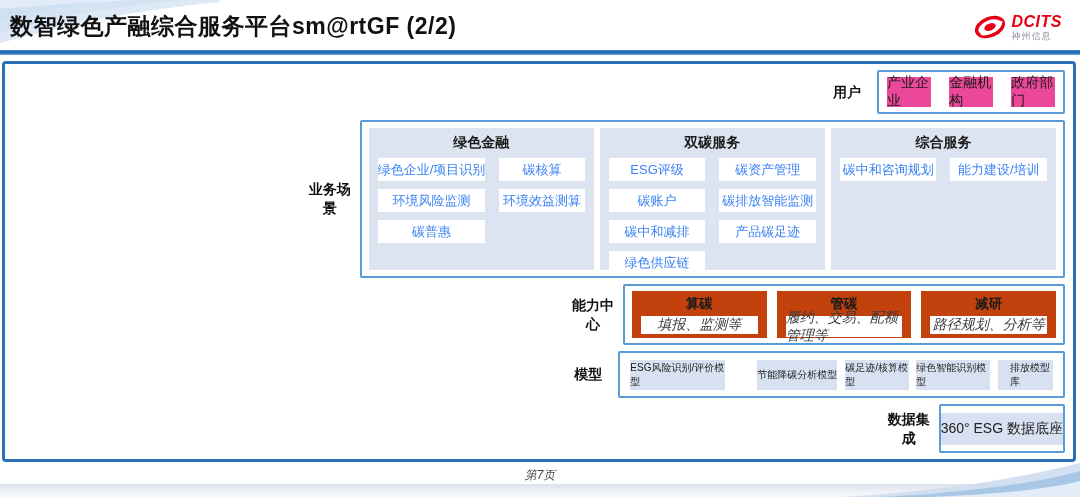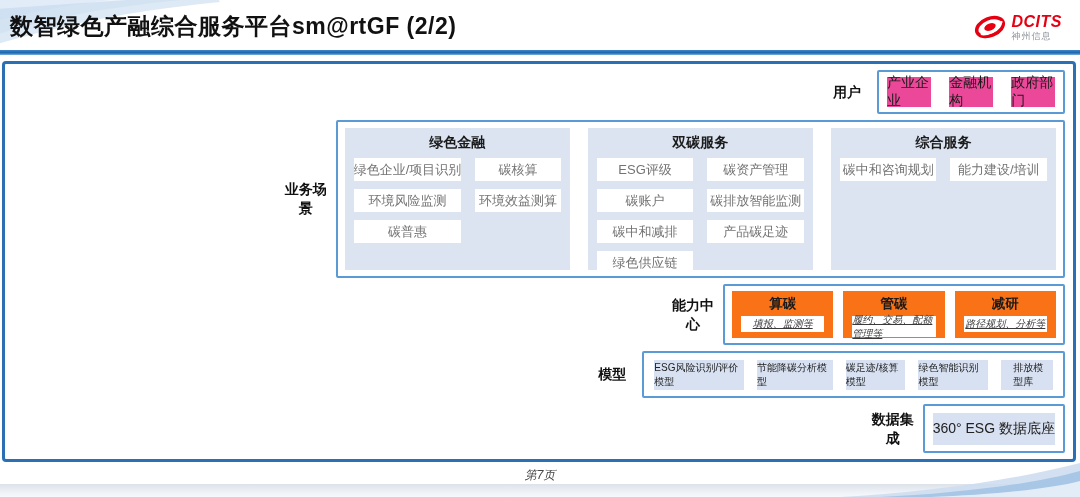--- a/index.html
+++ b/index.html
@@ -27,45 +27,45 @@
   .row-box { flex:1; border:2px solid #5b9bd5; border-radius:2px; background:#fff; }
 
   
   .row-users { height:45px; }
   .users-box { display:flex; align-items:center; justify-content:space-between; padding:5px 8px; }
   .user-chip { width:26%; height:30px; background:#ec4899; display:flex; align-items:center; justify-content:center;
                font-size:14px; color:#1a1a1a; }
 
   
   .row-scenes { height:158px; }
-  .scenes-box { display:flex; gap:18px; padding:6px 7px; }
+  .scenes-box { display:flex; gap:6px; padding:6px 7px; }
   .panel { flex:1; background:#dce4f2; padding:4px 9px 8px; display:flex; flex-direction:column; }
   .panel-title { text-align:center; font-weight:bold; font-size:14px; color:#1b1b1b; margin:2px 0 6px; }
   .panel-grid { display:grid; grid-template-columns:1fr 1fr; column-gap:14px; row-gap:8px; align-content:start; }
   .cell { background:#fff; height:23px; display:flex; align-items:center; justify-content:center;
-          font-size:13px; color:#737373; white-space:nowrap; }
+          font-size:13px; color:#3b82f6; white-space:nowrap; }
 
   
   .row-cap { height:61px; }
   .cap-box { display:flex; gap:10px; padding:5px 7px; }
-  .cap-panel { flex:1; background:#f97316; padding:3px 9px 6px; display:flex; flex-direction:column; }
+  .cap-panel { flex:1; background:#c2410c; padding:3px 9px 6px; display:flex; flex-direction:column; }
   .cap-title { text-align:center; font-weight:bold; font-size:13.5px; color:#1b1b1b; margin:1px 0 3px; }
   .cap-desc { background:#fff; height:21px; display:flex; align-items:center; justify-content:center;
-              font-size:10px; font-style:italic; color:#3a3a3a;text-decoration:underline; }
+              font-size:14px; font-style:italic; color:#3a3a3a; }
 
   
   .row-models { height:48px; }
   .models-box { display:flex; align-items:center; justify-content:space-between; padding:6px 10px; }
   .model-chip { background:#d8e1f1; height:30px; display:flex; align-items:center; justify-content:center;
                 font-size:10px; color:#222; }
-  .m0{width:22.5%;} .m1{width:19%;} .m2{width:15%;} .m3{width:17.5%;font-family:Liberation Mono, monospace;} .m4{width:13%;padding-left:12px;}
+  .m0{width:22.5%;} .m1{width:19%;margin-left:24px;} .m2{width:15%;} .m3{width:17.5%;font-family:Liberation Mono, monospace;} .m4{width:13%;padding-left:12px;}
 
   
   .row-data { height:50px; }
-  .data-box { display:flex; align-items:center; padding:6px 8px; }
+  .data-box { display:flex; align-items:center; padding:6px 0; }
   .data-chip { flex:1; background:#d8e1f1; height:32px; display:flex; align-items:center; justify-content:center;
                font-size:14px; color:#222; }
 
   
   .page-num { text-align:center; font-size:12px; font-style:italic; color:#444; margin-top:5px; }
   .bottom-bar { position:absolute; left:0; bottom:0; width:1080px; height:13px;
                 background:linear-gradient(180deg,#dde2ea 0%,#eef1f6 60%,#f7f9fc 100%); }
   .deco-br { position:absolute; right:0; bottom:0; width:240px; height:34px; pointer-events:none; }
 </style>
 </head>

